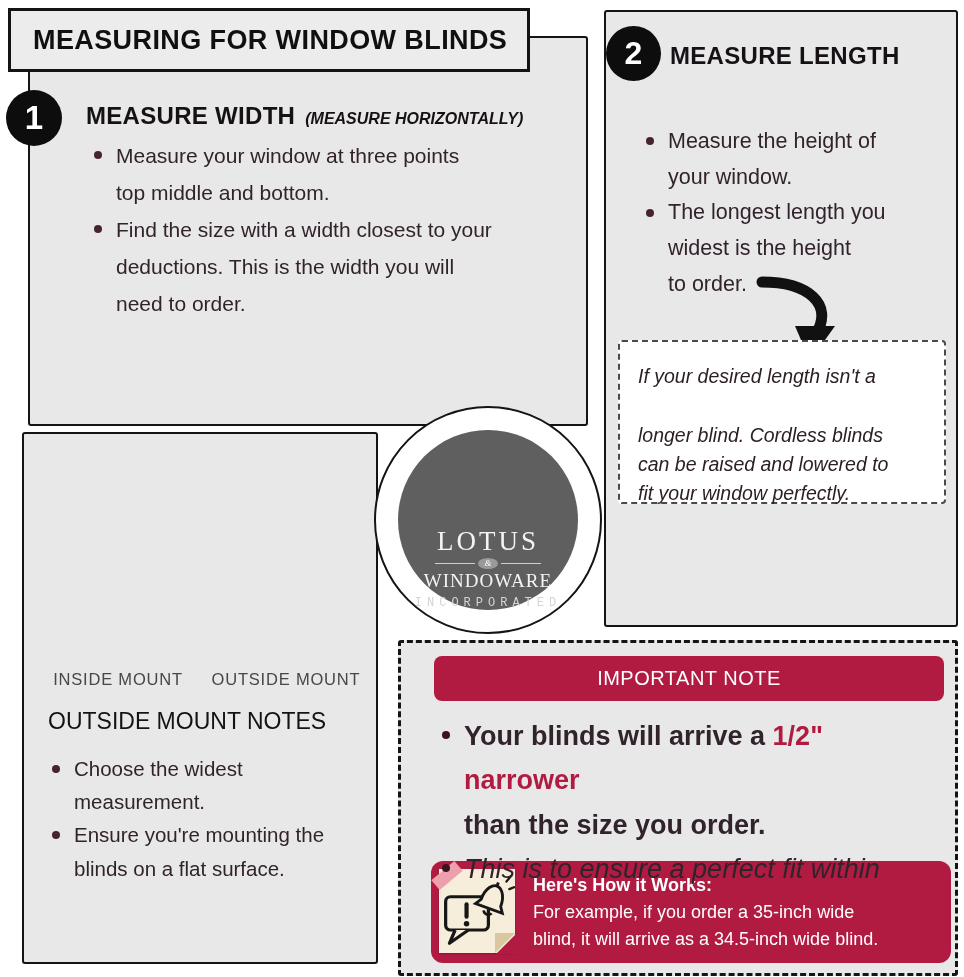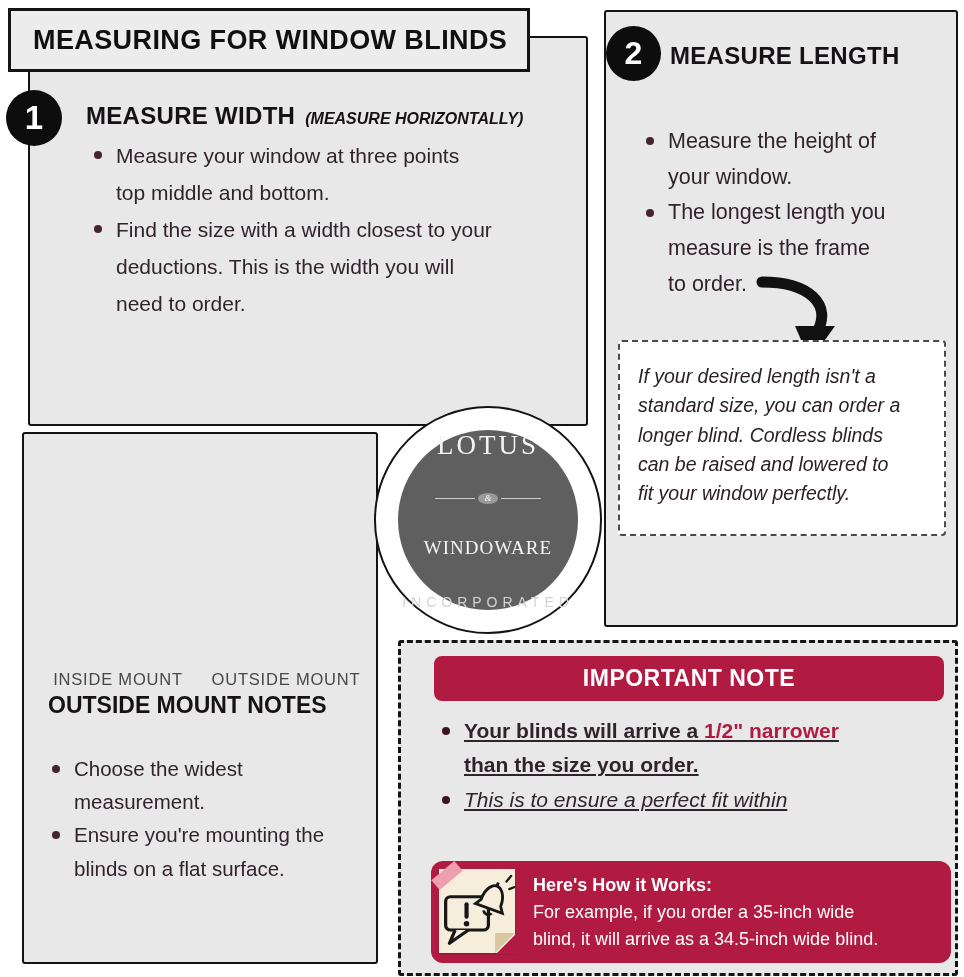--- a/index.html
+++ b/index.html
@@ -17,29 +17,29 @@
   .panel{position:absolute;background:var(--panel);border:2px solid var(--black);border-radius:3px;}
   #panel1{left:28px;top:36px;width:560px;height:390px;z-index:1;}
   #panel2{left:604px;top:10px;width:354px;height:617px;z-index:1;}
   #panel3{left:22px;top:432px;width:356px;height:532px;z-index:1;}
   #panel4{left:398px;top:640px;width:560px;height:336px;z-index:1;border:3px dashed var(--black);}
 
   
   .logo-ring{position:absolute;left:374px;top:406px;width:228px;height:228px;border-radius:50%;
     background:#fff;border:2px solid var(--black);z-index:3;}
   .logo-circle{position:absolute;left:398px;top:430px;width:180px;height:180px;border-radius:50%;
-    background:#5f5f5f;z-index:4;display:flex;flex-direction:column;align-items:center;justify-content:space-between;
+    background:#5f5f5f;z-index:4;display:flex;flex-direction:column;align-items:center;justify-content:flex-end;
     color:#f4f4f4;font-family:"Liberation Serif",serif;text-align:center;}
   .logo-l1{font-size:27px;letter-spacing:3px;}
   .logo-div{display:flex;align-items:center;gap:3px;margin:1px 0;}
   .logo-div .bar{width:40px;height:1px;background:#cfcfcf;}
   .logo-amp{width:20px;height:11px;border-radius:50%;background:#9a9a9a;color:#fff;
     font-size:9px;font-style:italic;display:flex;align-items:center;justify-content:center;line-height:1;}
   .logo-l2{font-size:19px;letter-spacing:1px;}
-  .logo-l3{font-size:14px;letter-spacing:5px;color:#d4d4d4;margin-top:4px;font-family:Liberation Sans, sans-serif;}
+  .logo-l3{font-size:12px;letter-spacing:5px;color:#d4d4d4;margin-top:4px;font-family:Liberation Mono, monospace;}
 
   
   .title-box{position:absolute;left:8px;top:8px;width:522px;height:64px;background:#ececec;
     border:3px solid var(--black);z-index:6;display:flex;align-items:center;padding-left:22px;}
   .title-box h1{font-size:27px;letter-spacing:.4px;color:#101010;font-weight:700;}
 
   
   .numcirc{position:absolute;background:#0d0d0d;border-radius:50%;color:#fff;z-index:7;
     display:flex;align-items:center;justify-content:center;font-weight:700;}
   #circ1{left:6px;top:90px;width:56px;height:56px;font-size:33px;}
@@ -49,41 +49,41 @@
   .sec-head .h{font-size:24px;font-weight:700;letter-spacing:.3px;}
   .sec-head .sub{font-size:16px;font-weight:700;font-style:italic;}
 
   ul.blist{list-style:none;position:absolute;color:var(--ink);}
   ul.blist li{position:relative;padding-left:30px;}
   ul.blist li::before{content:"";position:absolute;left:8px;top:0.62em;width:8px;height:8px;border-radius:50%;background:#47222f;}
 
   #p1-list{left:56px;top:100px;width:505px;font-size:21px;line-height:1.76;}
   #p2-list{left:32px;top:112px;width:310px;font-size:21.5px;line-height:1.66;}
 
-  .note-box{position:absolute;left:618px;top:340px;width:328px;height:196px;background:#fff;
+  .note-box{position:absolute;left:618px;top:340px;width:328px;height:164px;background:#fff;
     border:2px dashed #4a4a4a;border-radius:4px;z-index:2;padding:20px 18px;
     font-size:19.5px;font-style:italic;line-height:1.5;color:#2c2026;}
 
   .arrow-svg{position:absolute;left:742px;top:268px;width:120px;height:96px;z-index:2;}
 
   
   .mount-box{position:absolute;background:#fff;border:2px solid #9a9a9a;border-radius:12px;}
   #mount-inside{left:38px;top:448px;width:160px;height:216px;}
   #mount-outside{left:208px;top:448px;width:156px;height:216px;}
   .mount-label{position:absolute;top:670px;font-size:16.5px;letter-spacing:.8px;color:#474747;text-align:center;}
   #lbl-inside{left:38px;width:160px;}
   #lbl-outside{left:204px;width:164px;}
 
-  .notes-head{position:absolute;left:48px;top:692px;font-size:23px;font-weight:700;color:var(--head);}
+  .notes-head{position:absolute;left:48px;top:708px;font-size:23px;font-weight:400;color:var(--head);}
   #p3-list{left:44px;top:752px;width:316px;font-size:20.5px;line-height:1.62;}
 
   
   .imp-header{position:absolute;left:434px;top:656px;width:510px;height:45px;background:var(--crimson);
     border-radius:8px;display:flex;align-items:center;justify-content:center;z-index:2;}
-  .imp-header span{color:#fff;font-size:23px;font-weight:700;letter-spacing:.5px;}
+  .imp-header span{color:#fff;font-size:20px;font-weight:400;letter-spacing:.5px;}
   #p4-list{left:434px;top:714px;width:500px;font-size:21px;line-height:1.64;z-index:2;}
   ul#p4-list li::before{background:#3c1420;}
 
   .how-box{position:absolute;left:428px;top:858px;width:520px;height:102px;background:var(--crimson);
     border-radius:12px;z-index:2;}
   .how-text{position:absolute;left:102px;top:11px;width:408px;color:#fff;}
   .how-text .t{font-size:18px;font-weight:700;line-height:1.5;}
   .how-text .b{font-size:18px;line-height:1.5;}
 
   .sticky{position:absolute;left:8px;top:8px;width:76px;height:84px;background:#f6eedb;z-index:3;
@@ -115,31 +115,31 @@
         <li><span class="r-n">Find the size with a width closest to your</span><br><span class="r-n">deductions. This is the width you will</span><br><span class="r-n">need to order.</span></li>
       </ul>
   </div>
 
   <div class="panel" id="panel2">
     <div class="sec-head" style="left:64px;top:30px;">
       <span class="h">MEASURE LENGTH</span>
     </div>
     <ul class="blist" id="p2-list">
         <li><span class="r-n">Measure the height of</span><br><span class="r-n">your window.</span></li>
-        <li><span class="r-n">The longest length you</span><br><span class="r-n">measure is the frame</span><br><span class="r-n">to order.</span></li>
+        <li><span class="r-n">The longest length you</span><br><span class="r-n">widest is the height</span><br><span class="r-n">to order.</span></li>
       </ul>
   </div>
 
   <svg class="arrow-svg" viewBox="0 0 120 96">
     <path d="M20 14 C 66 14, 92 36, 74 66" stroke="#111" stroke-width="11" fill="none" stroke-linecap="round"></path>
     <polygon points="53,58 93,58 68,93" fill="#111"></polygon>
   </svg>
 
   <div class="note-box">
-    <div><span class="r-i">If your desired length isn't a</span><br><span class="r-i">standard size, you can order a</span><br><span class="r-i">longer blind. Cordless blinds</span><br><span class="r-i">can be raised and lowered to</span><br><span class="r-i">fit your window perfectly.</span></div>
+    <div><span class="r-i">If your desired length isn't a</span><br><br><span class="r-i">longer blind. Cordless blinds</span><br><span class="r-i">can be raised and lowered to</span><br><span class="r-i">fit your window perfectly.</span></div>
   </div>
 
   <div class="panel" id="panel3"></div>
 
   <div class="mount-box" id="mount-inside">
     <svg width="156" height="212" viewBox="0 0 158 216">
       <defs>
         <marker id="ahi" viewBox="0 0 10 10" refX="8" refY="5" markerWidth="4.6" markerHeight="4.6" orient="auto-start-reverse">
           <path d="M0 0 L10 5 L0 10 z" fill="#a02043"></path>
         </marker>
@@ -225,21 +225,21 @@
       <div class="how-text">
         <div class="t">Here's How it Works:</div>
         <div class="b"><span class="r-n">For example, if you order a 35-inch wide</span><br><span class="r-n">blind, it will arrive as a 34.5-inch wide blind.</span></div>
       </div>
     </div>
   </div>
 
   <div class="imp-header" style="z-index: 2;">
     <span>IMPORTANT NOTE</span>
   </div>
-  <ul class="blist" id="p4-list" style="position: absolute; left: 434px; top: 714px; width: 500px; font-size: 21px; line-height: 1.64; z-index: 2; text-decoration: underline;">
+  <ul class="blist" id="p4-list" style="position: absolute; left: 434px; top: 714px; width: 500px; font-size: 27px; line-height: 1.64; z-index: 2;">
       <li><span class="r-b">Your blinds will arrive a </span><span class="r-bc">1/2" narrower</span><br><span class="r-b">than the size you order.</span></li>
       <li><span class="r-i">This is to ensure a perfect fit within</span><br></li>
     </ul>
 
   <div class="logo-ring"></div>
   <div class="logo-circle">
     <div class="logo-l1">LOTUS</div>
     <div class="logo-div">
       <div class="bar"></div>
       <div class="logo-amp">&amp;</div>

